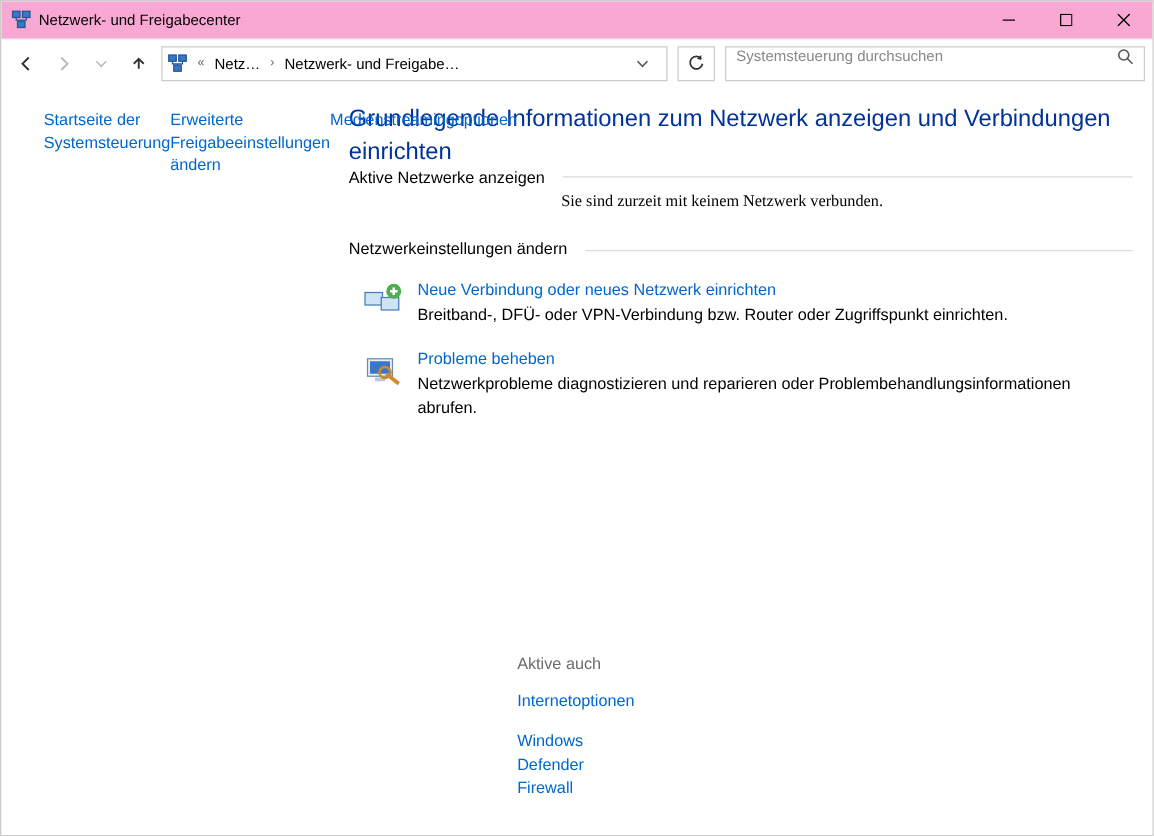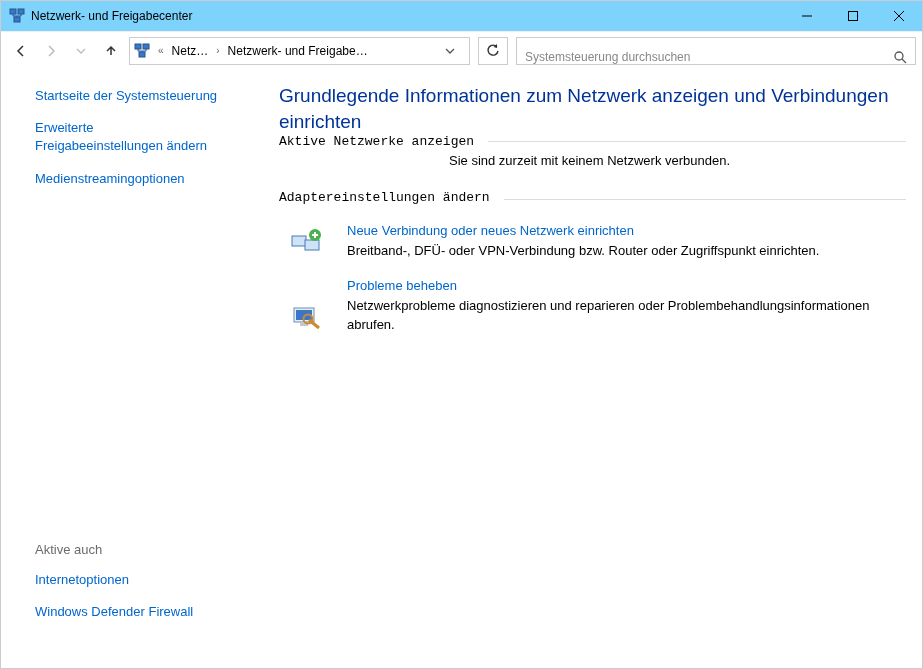--- a/index.html
+++ b/index.html
@@ -13,21 +13,21 @@
     border: 1px solid #ccc;
     display: flex;
     flex-direction: column;
   }
   
   .titlebar {
     height: 30px;
     display: flex;
     align-items: center;
     padding-left: 8px;
-    background: #7dd3fc;
+    background: #f9a8d4;
   }
   .titlebar .app-icon {
     width: 16px; height: 16px; margin-right: 6px;
     display:inline-flex;align-items:center;justify-content:center;
   }
   .titlebar .title { font-size: 12px; color:#000; }
   .win-controls { margin-left: auto; display:flex; }
   .win-btn {
     width: 46px; height: 30px; display:flex; align-items:center; justify-content:center;
     color:#000; font-family: "Segoe MDL2 Assets","Segoe UI Symbol",sans-serif;
@@ -59,38 +59,38 @@
   .addr .crumb { color:#000; font-size:12px; white-space:nowrap; overflow:hidden; text-overflow:ellipsis; }
   .addr .chev { color:#666; font-size:10px; padding:0 2px; }
   .addr .spacer { flex:1; }
   .addr .dd { width:20px; text-align:center; color:#666; }
   .refresh-box {
     width:30px; height:28px; border:1px solid #ccc;
     display:flex;align-items:center;justify-content:center;
     margin-right:6px;
   }
   .searchbox {
-    width: 400px; height:28px; border:1px solid #ccc;
-    display:flex; align-items:flex-end; padding:0 8px; color:#777;
+    width: 336px; height:28px; border:1px solid #ccc;
+    display:flex; align-items:flex-start; padding:0 8px; color:#777;
   }
   .searchbox input {
     flex:1; border:none; outline:none; font-size:12px; color:#000; background:transparent;
   }
   .searchbox input::placeholder { color:#888; }
   .search-icon { color:#555; font-size:13px; }
 
   
   .content {
     flex:1; display:flex; overflow:hidden;
   }
   .sidebar {
     width: 260px;
-    padding: 18px 10px 25px 34px;
+    padding: 18px 10px 7px 34px;
     display:flex;
-    flex-direction:column;
+    flex-direction:row;
   }
   .sidebar a.link {
     color:#0066cc;
     text-decoration:none;
     font-size:13px;
     line-height:1.4;
     margin-bottom: 14px;
     display:block;
     position:relative;
   }
@@ -111,34 +111,35 @@
     padding: 14px 16px 16px 18px;
     overflow:auto;
   }
   .main h1 {
     color:#003399;
     font-weight:400;
     font-size:19px;
     line-height:1.35;
   }
   .section-row {
-    display:flex; align-items:center; gap:14px; margin-bottom:4px;font-family:Liberation Mono, monospace;
+    display:flex; align-items:center; gap:14px; margin-bottom:4px;
   }
   .section-label { color:#000; white-space:nowrap; font-size:13px; }
   .hr { flex:1; height:1px; background:#dcdcdc; }
   .net-status {
     margin-left: 170px;
     font-size:13px;
     color:#000;
     margin-bottom:22px;
     margin-top:2px;
+    font-family:Liberation Serif, serif;
   }
   .section-label2 { font-size:13px; color:#000; margin-bottom:4px; }
   .task {
-    display:flex; gap:24px; margin:14px 0 18px 10px;align-items:flex-end;
+    display:flex; gap:11px; margin:14px 0 18px 10px;
   }
   .task .icon-box {
     width:34px; height:34px; flex:none;
     display:flex;align-items:center;justify-content:center;
   }
   .task .task-body { flex:1; }
   .task a.task-title {
     color:#0066cc; text-decoration:none; font-size:13px; display:inline-block; margin-bottom:4px;
   }
   .task .task-desc { color:#000; font-size:13px; line-height:1.4; }
@@ -258,21 +259,21 @@
   <div class="main">
     <h1>Grundlegende Informationen zum Netzwerk anzeigen und Verbindungen einrichten</h1>
 
     <div class="section-row">
       <span class="section-label">Aktive Netzwerke anzeigen</span>
       <div class="hr"></div>
     </div>
     <div class="net-status">Sie sind zurzeit mit keinem Netzwerk verbunden.</div>
 
     <div class="section-row">
-      <span class="section-label2">Adaptereinstellungen ändern</span>
+      <span class="section-label2">Netzwerkeinstellungen ändern</span>
       <div class="hr"></div>
     </div>
 
     <div class="task">
       <div class="icon-box">
         <svg width="34" height="34" viewBox="0 0 34 34">
           <rect x="3" y="10" width="14" height="10" fill="#cfe3f7" stroke="#4a7bb5"></rect>
           <rect x="16" y="14" width="14" height="10" fill="#cfe3f7" stroke="#4a7bb5"></rect>
           <circle cx="26" cy="9" r="6" fill="#4caf50"></circle>
           <path d="M26 6 V12 M23 9 H29" stroke="#fff" stroke-width="2"></path>

